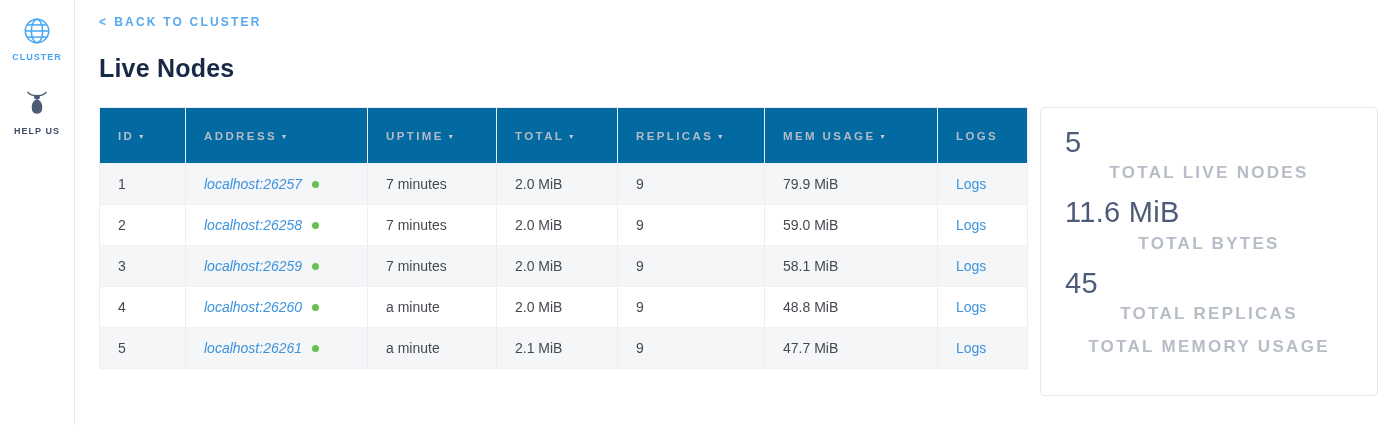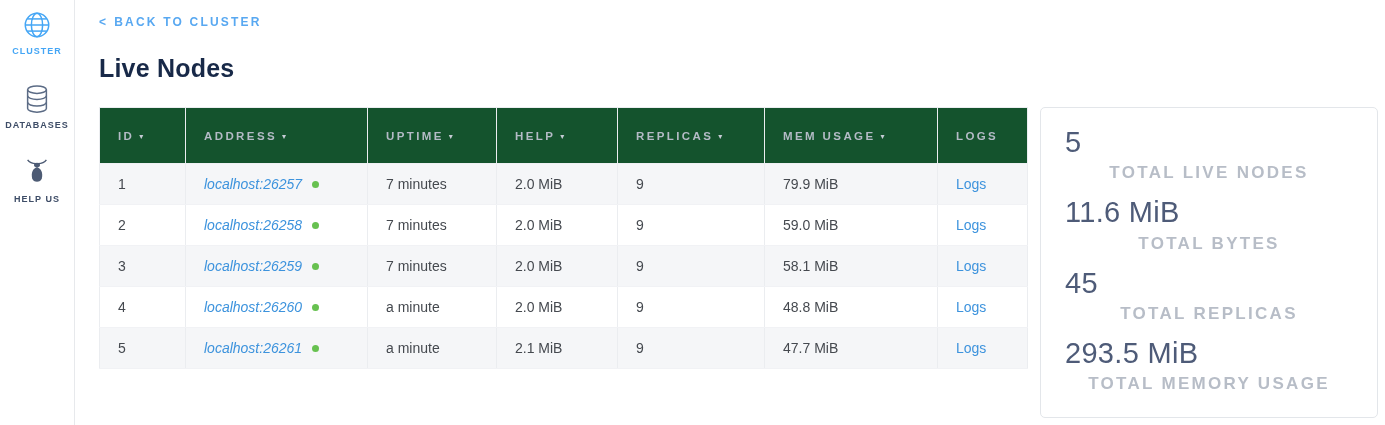--- a/index.html
+++ b/index.html
@@ -11,21 +11,21 @@
     overflow: hidden;
   }
   .page { position: relative; width: 1385px; height: 425px; display: flex; }
 
   
   .sidebar {
     width: 75px; height: 425px; flex: 0 0 75px;
     border-right: 1px solid #e7e9ec;
     background: #ffffff;
     display: flex; flex-direction: column; align-items: center;
-    padding-top: 8px;
+    padding-top: 14px;
   }
   .side-item {
     display: flex; flex-direction: column; align-items: center;
     margin-bottom: 26px; cursor: pointer; text-align: center;
   }
   .side-item .icon { height: 34px; display: flex; align-items: center; justify-content: center; }
   .side-label {
     margin-top: 4px; font-size: 9px; font-weight: bold;
     letter-spacing: 1px; color: #3e4d67; white-space: nowrap;
   }
@@ -58,21 +58,21 @@
   col.c-uptime   { width: 129px; }
   col.c-bytes    { width: 121px; }
   col.c-replicas { width: 147px; }
   col.c-mem      { width: 173px; }
   col.c-logs     { width: 90px; }
 
   th {
     height: 56px; padding: 0 10px 0 18px;
     text-align: left; vertical-align: middle;
     font-size: 11.5px; font-weight: bold; letter-spacing: 2.4px;
-    color: #b4bbc6; background: #14532d;
+    color: #b4bbc6; background: #0369a1;
     border-left: 1px solid #ebedf0; border-right: 1px solid #ebedf0;
     border-bottom: 1px solid #eef0f3;
     white-space: nowrap; cursor: pointer;
   }
   th.no-sort { cursor: default; }
   th .sort-arrow { font-size: 8px; color: #c6ccd5; margin-left: 5px; vertical-align: 1px; }
 
   td {
     height: 41px; padding: 0 10px 0 18px;
     font-size: 14px; color: #45494f; vertical-align: middle;
@@ -120,31 +120,20 @@
           <circle cx="16" cy="16" r="12.5"></circle>
           <ellipse cx="16" cy="16" rx="6" ry="12.5"></ellipse>
           <line x1="3.5" y1="16" x2="28.5" y2="16"></line>
           <line x1="5.6" y1="9.5" x2="26.4" y2="9.5"></line>
           <line x1="5.6" y1="22.5" x2="26.4" y2="22.5"></line>
         </svg>
       </span>
       <span class="side-label">CLUSTER</span>
     </div>
 
-    <div class="side-item">
-      <span class="icon">
-        <svg width="30" height="32" viewBox="0 0 32 34" fill="none" stroke="#5b6b85" stroke-width="1.6">
-          <ellipse cx="16" cy="7" rx="10" ry="4"></ellipse>
-          <path d="M6 7 v20 a10 4 0 0 0 20 0 v-20"></path>
-          <path d="M6 13.5 a10 4 0 0 0 20 0"></path>
-          <path d="M6 20.5 a10 4 0 0 0 20 0"></path>
-        </svg>
-      </span>
-      <span class="side-label">DATABASES</span>
-    </div>
 
     <div class="side-item">
       <span class="icon">
         <svg width="30" height="30" viewBox="0 0 32 32" fill="none">
           <path d="M15 6 C 12 6 8 5 6 2" stroke="#4d5b74" stroke-width="1.5"></path>
           <path d="M17 6 C 20 6 24 5 26 2" stroke="#4d5b74" stroke-width="1.5"></path>
           <ellipse cx="16" cy="7.5" rx="3.2" ry="2.4" fill="#4d5b74"></ellipse>
           <path d="M16 9.5 C 11.5 11 9.5 16 10.8 21.5 C 12 26.5 20 26.5 21.2 21.5 C 22.5 16 20.5 11 16 9.5 Z" fill="#4d5b74"></path>
         </svg>
       </span>
@@ -171,21 +160,21 @@
             <col class="c-bytes">
           <col class="c-replicas">
             <col class="c-mem">
             <col class="c-logs">
         </colgroup>
         <thead>
           <tr>
             <th><span>ID</span><span class="sort-arrow">▾</span></th>
             <th><span>ADDRESS</span><span class="sort-arrow">▾</span></th>
             <th><span>UPTIME</span><span class="sort-arrow">▾</span></th>
-            <th><span>HELP</span><span class="sort-arrow">▾</span></th>
+            <th><span>TOTAL</span><span class="sort-arrow">▾</span></th>
             <th><span>REPLICAS</span><span class="sort-arrow">▾</span></th>
             <th><span>MEM USAGE</span><span class="sort-arrow">▾</span></th>
             <th class="no-sort"><span>LOGS</span></th>
           </tr>
         </thead>
         <tbody>
           <tr class="stripe">
             <td>1</td>
             <td><a class="node-link">localhost:26257</a><span class="live-dot"></span></td>
             <td>7 minutes</td>
@@ -240,20 +229,19 @@
         </div>
         <div class="sum-item">
           <div class="sum-value">11.6 MiB</div>
           <div class="sum-label">TOTAL BYTES</div>
         </div>
         <div class="sum-item">
           <div class="sum-value">45</div>
           <div class="sum-label">TOTAL REPLICAS</div>
         </div>
         <div class="sum-item">
-          <div class="sum-value">293.5 MiB</div>
           <div class="sum-label">TOTAL MEMORY USAGE</div>
         </div>
       </div>
 
     </div>
   </div>
 </div>
 
 </body></html>

